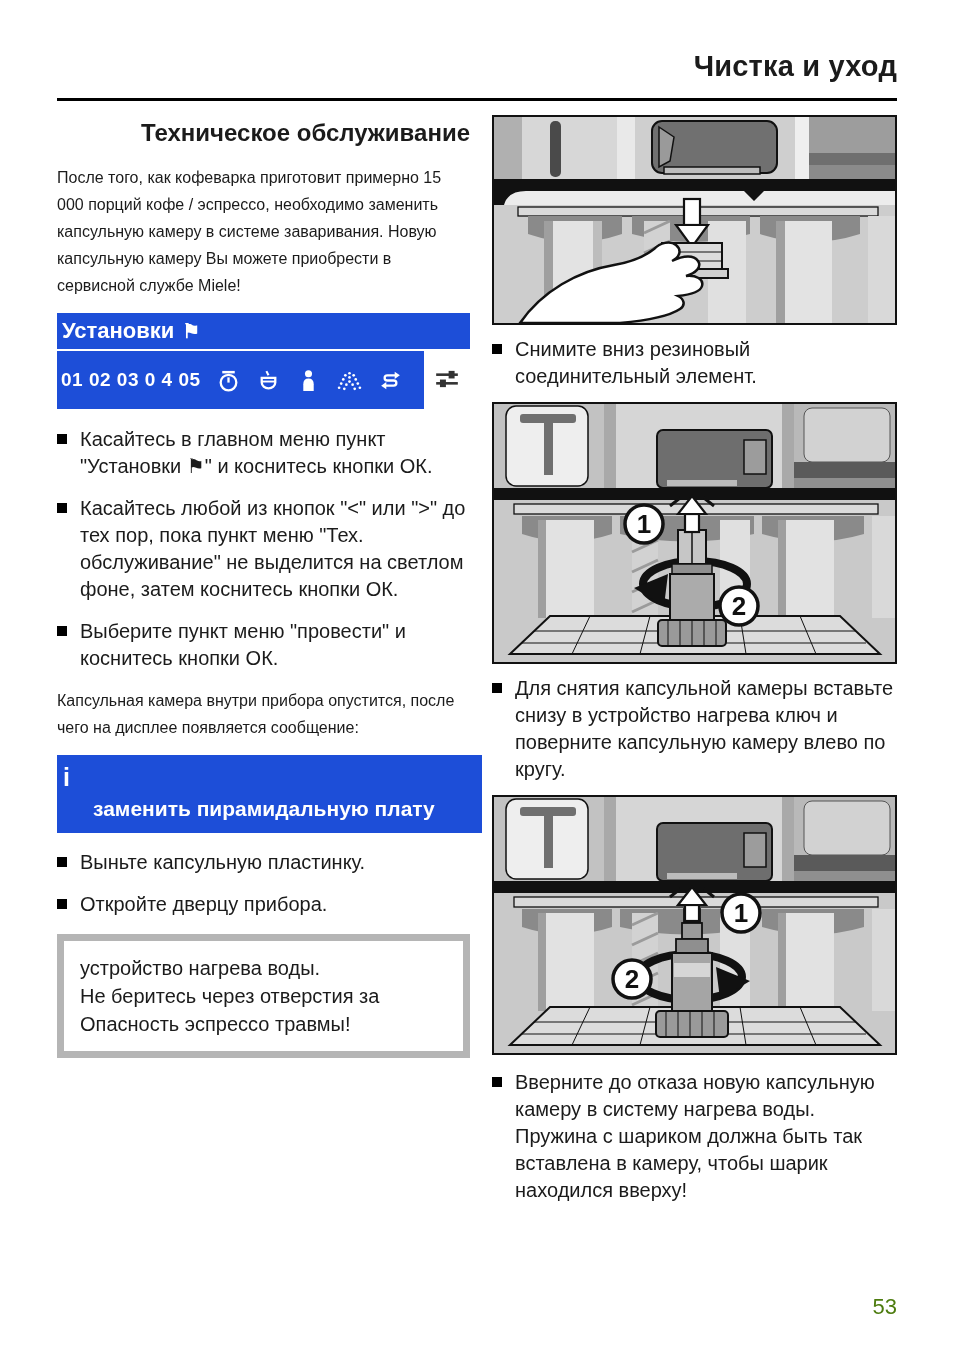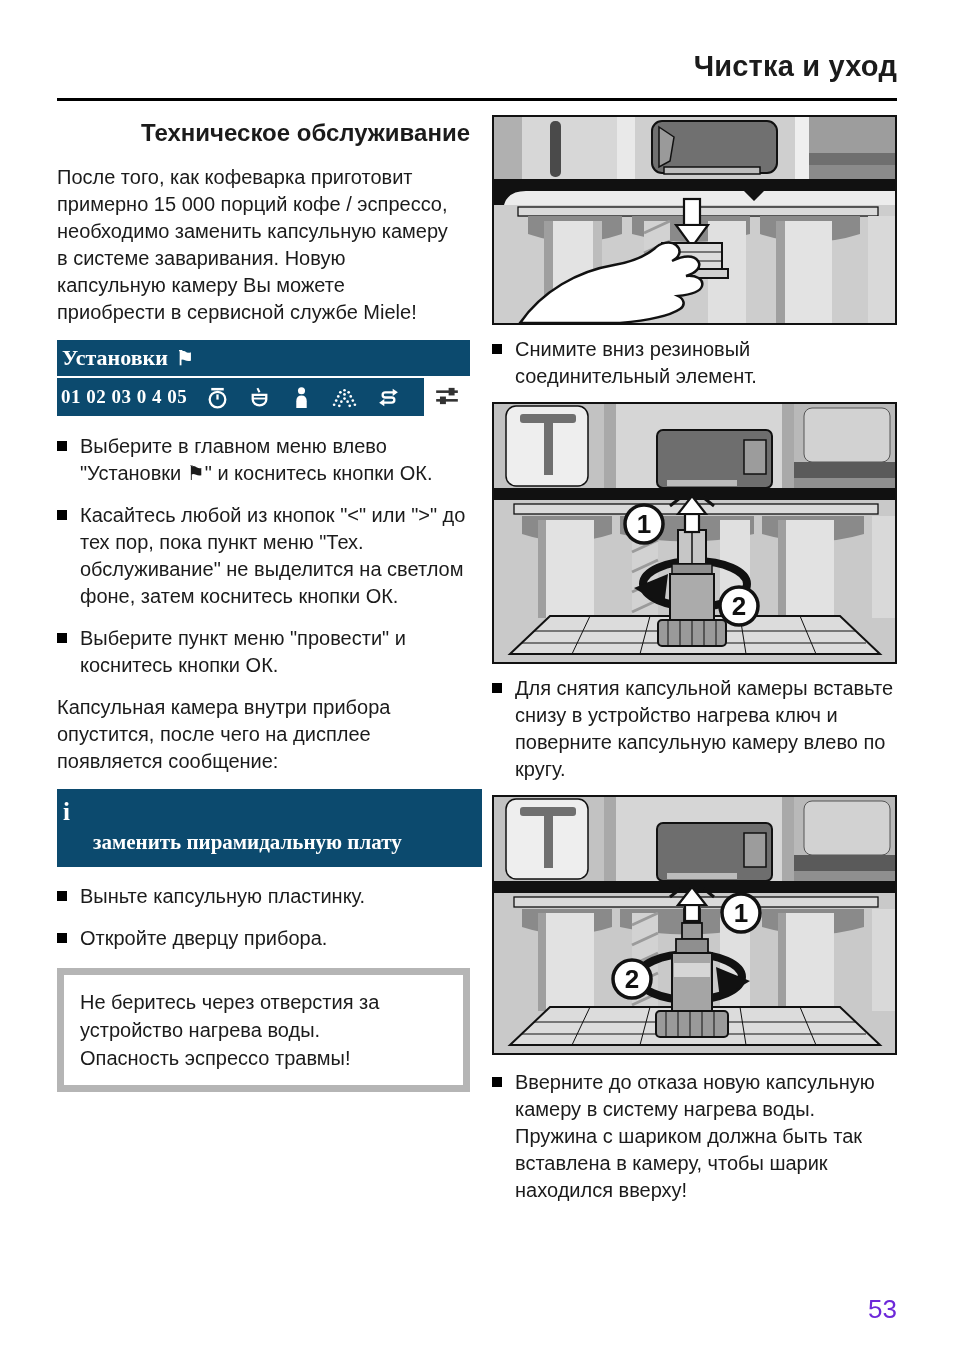--- a/index.html
+++ b/index.html
@@ -7,51 +7,51 @@
   .page { position:relative; width:954px; height:1352px; overflow:hidden; background:#fff; }
 
   .header-title { position:absolute; top:50px; right:57px; font-size:29px; font-weight:bold; letter-spacing:0.2px; }
   .header-rule  { position:absolute; top:98px; left:57px; width:840px; height:3px; background:#000; }
 
   .columns { position:absolute; top:113px; left:57px; width:840px; display:flex; gap:22px; }
   .col-left  { width:413px; }
   .col-right { width:405px; padding-top:2px; }
 
   .section-title { font-size:24px; font-weight:bold; margin:6px 0 17px 0;text-align:right; }
-  .body-text { font-size:20px; line-height:27px; margin:0 12px 14px 0; }
+  .body-text { font-size:16px; line-height:27px; margin:0 12px 14px 0; }
 
   .bullet { display:flex; gap:13px; font-size:20px; line-height:27px; margin:0 0 15px 0; }
   .bullet .marker { flex:none; width:10px; height:10px; background:#000; margin-top:8px; }
 
   
-  .lcd { background:#0c4a6e; color:#fff; font-family:Liberation Serif, serif; font-weight:bold; }
+  .lcd { background:#1d4ed8; color:#fff; font-family:Liberation Sans, sans-serif; font-weight:bold; }
   .lcd-menu { width:413px; margin:1px 0 17px 0; }
   .lcd-row1 { height:36px; display:flex; align-items:center; padding:0 5px; font-size:22px; border-bottom:2px solid #fff; }
   .lcd-flag { margin-left:8px; font-size:20px; }
-  .lcd-row2 { position:relative; height:38px; display:flex; align-items:center; padding:0 4px; }
+  .lcd-row2 { position:relative; height:38px; display:flex; align-items:center; padding:10px 4px; }
   .lcd-numbers { font-size:19px; letter-spacing:0.5px; white-space:pre; }
   .lcd-icons { flex:1; display:flex; align-items:center; justify-content:space-evenly; padding-right:48px; }
   .lcd-icons svg { display:block; }
   .lcd-highlight { position:absolute; right:0; top:-2px; bottom:0; width:46px; background:#fff;
                    display:flex; align-items:center; justify-content:center; }
 
   .lcd-message { width:413px; margin:4px 0 16px 0; padding:7px 6px 9px 6px; font-size:21px; line-height:31px; }
   .lcd-message .line1 { display:flex; align-items:baseline; gap:9px; }
   .lcd-message .info-i { font-size:25px; font-weight:bold; }
   .lcd-message .line2 { padding-left:30px; }
 
   
   .warning { border:7px solid #b5b5b5; background:#fff; padding:13px 16px; font-size:20px; line-height:28px; margin-top:16px; }
 
   
   .figure { line-height:0; margin:0 0 11px 0; }
   .figure svg { display:block; }
   .fig-gap-s { margin-bottom:12px; }
 
-  .page-number { position:absolute; top:1294px; right:57px; font-size:26px; color:#6d28d9; }
+  .page-number { position:absolute; top:1294px; right:57px; font-size:22px; color:#4d7c0f; }
 </style>
 </head>
 <body>
 
 <div class="page">
 
   <div class="header-title">Чистка и уход</div>
   <div class="header-rule"></div>
 
   <div class="columns">
@@ -115,21 +115,21 @@
               <line x1="2" y1="16" x2="22" y2="16" stroke="#333" stroke-width="2.4"></line>
               <rect x="13.5" y="4.5" width="5.5" height="7" fill="#333"></rect>
               <rect x="5.5" y="12.5" width="5.5" height="7" fill="#333"></rect>
             </svg>
           </span>
         </div>
       </div>
 
       <div class="bullet">
         <span class="marker"></span>
-        <span>Выберите в главном меню влево "Установки ⚑" и коснитесь кнопки ОК.</span>
+        <span>Касайтесь в главном меню пункт "Установки ⚑" и коснитесь кнопки ОК.</span>
       </div>
       <div class="bullet">
         <span class="marker"></span>
         <span>Касайтесь любой из кнопок "&lt;" или "&gt;" до тех пор, пока пункт меню "Тех. обслуживание" не выделится на светлом фоне, затем коснитесь кнопки ОК.</span>
       </div>
       <div class="bullet">
         <span class="marker"></span>
         <span>Выберите пункт меню "провести" и коснитесь кнопки ОК.</span>
       </div>
 
@@ -145,22 +145,22 @@
       <div class="bullet">
         <span class="marker"></span>
         <span>Выньте капсульную пластинку.</span>
       </div>
       <div class="bullet">
         <span class="marker"></span>
         <span>Откройте дверцу прибора.</span>
       </div>
 
       <div class="warning">
+        <div>устройство нагрева воды.</div>
         <div>Не беритесь через отверстия за</div>
-        <div>устройство нагрева воды.</div>
         <div>Опасность эспрессо травмы!</div>
       </div>
 
     </div>
 
     <div class="col-right">
 
       <div class="figure">
         <svg width="405" height="210" viewBox="0 0 405 210">
           <rect x="0" y="0" width="405" height="210" fill="#ececec"></rect>

